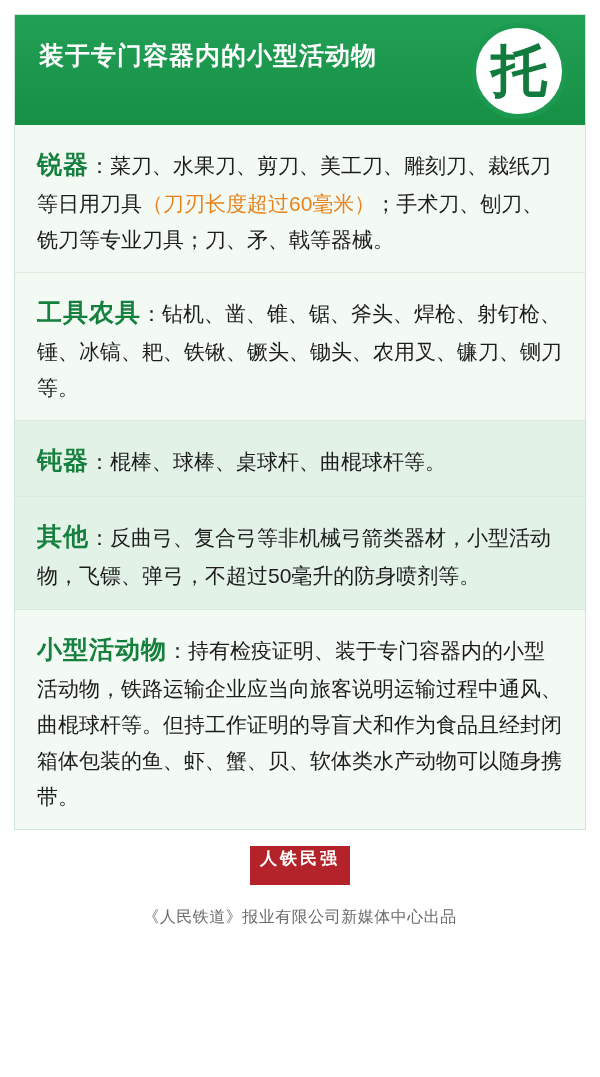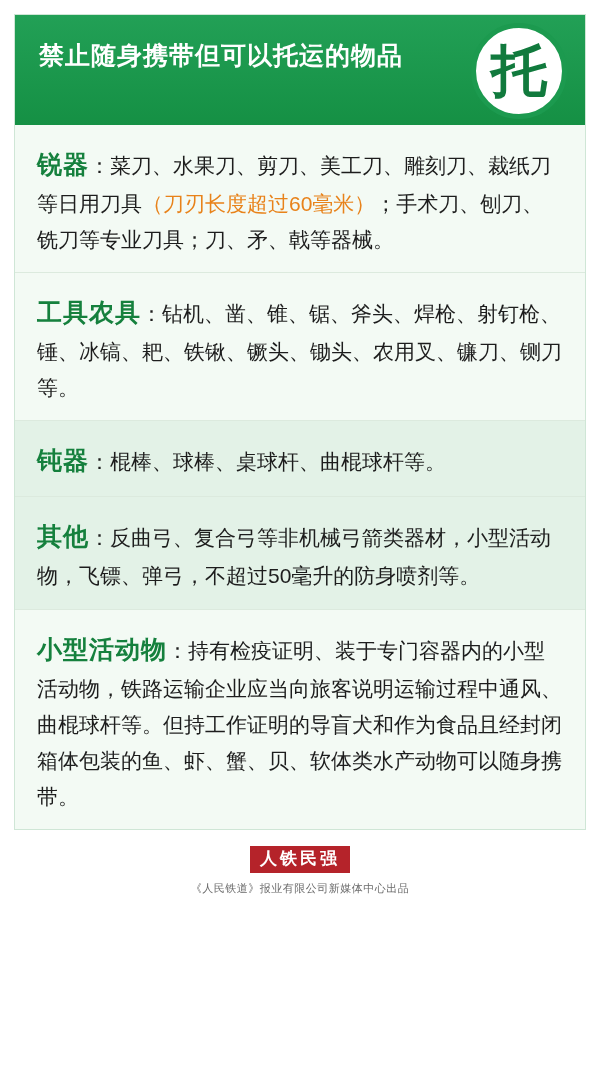--- a/index.html
+++ b/index.html
@@ -106,39 +106,39 @@
     text-align: center;
     box-sizing: border-box;
   }
   .logo {
     display: inline-block;
     background: #b5232a;
     color: #ffffff;
     font-size: 17px;
     font-weight: bold;
     letter-spacing: 3px;
-    padding: 3px 10px 4px 10px;
+    padding: 3px 10px 16px 10px;
     line-height: 1.2;
   }
   .footer-note {
-    margin-top: 8px;
-    font-size: 11px;
+    margin-top: 22px;
+    font-size: 16px;
     color: #6b6b6b;
     letter-spacing: 0.5px;
   }
 </style>
 </head>
 <body>
 
 <div class="poster">
 
   <div class="card">
 
     <div class="header">
-      <div class="header-title">禁止随身携带但可以托运的物品</div>
+      <div class="header-title">装于专门容器内的小型活动物</div>
       <div class="badge">
         <span class="badge-text">托</span>
       </div>
     </div>
 
     <div class="body">
 
       <div class="section plain">
         <div class="sec-text">
           <span class="sec-label">锐器</span><span>：</span><span>菜刀、水果刀、剪刀、美工刀、雕刻刀、裁纸刀等日用刀具</span><span class="hl">（刀刃长度超过60毫米）</span><span>；手术刀、刨刀、铣刀等专业刀具；刀、矛、戟等器械。</span>

